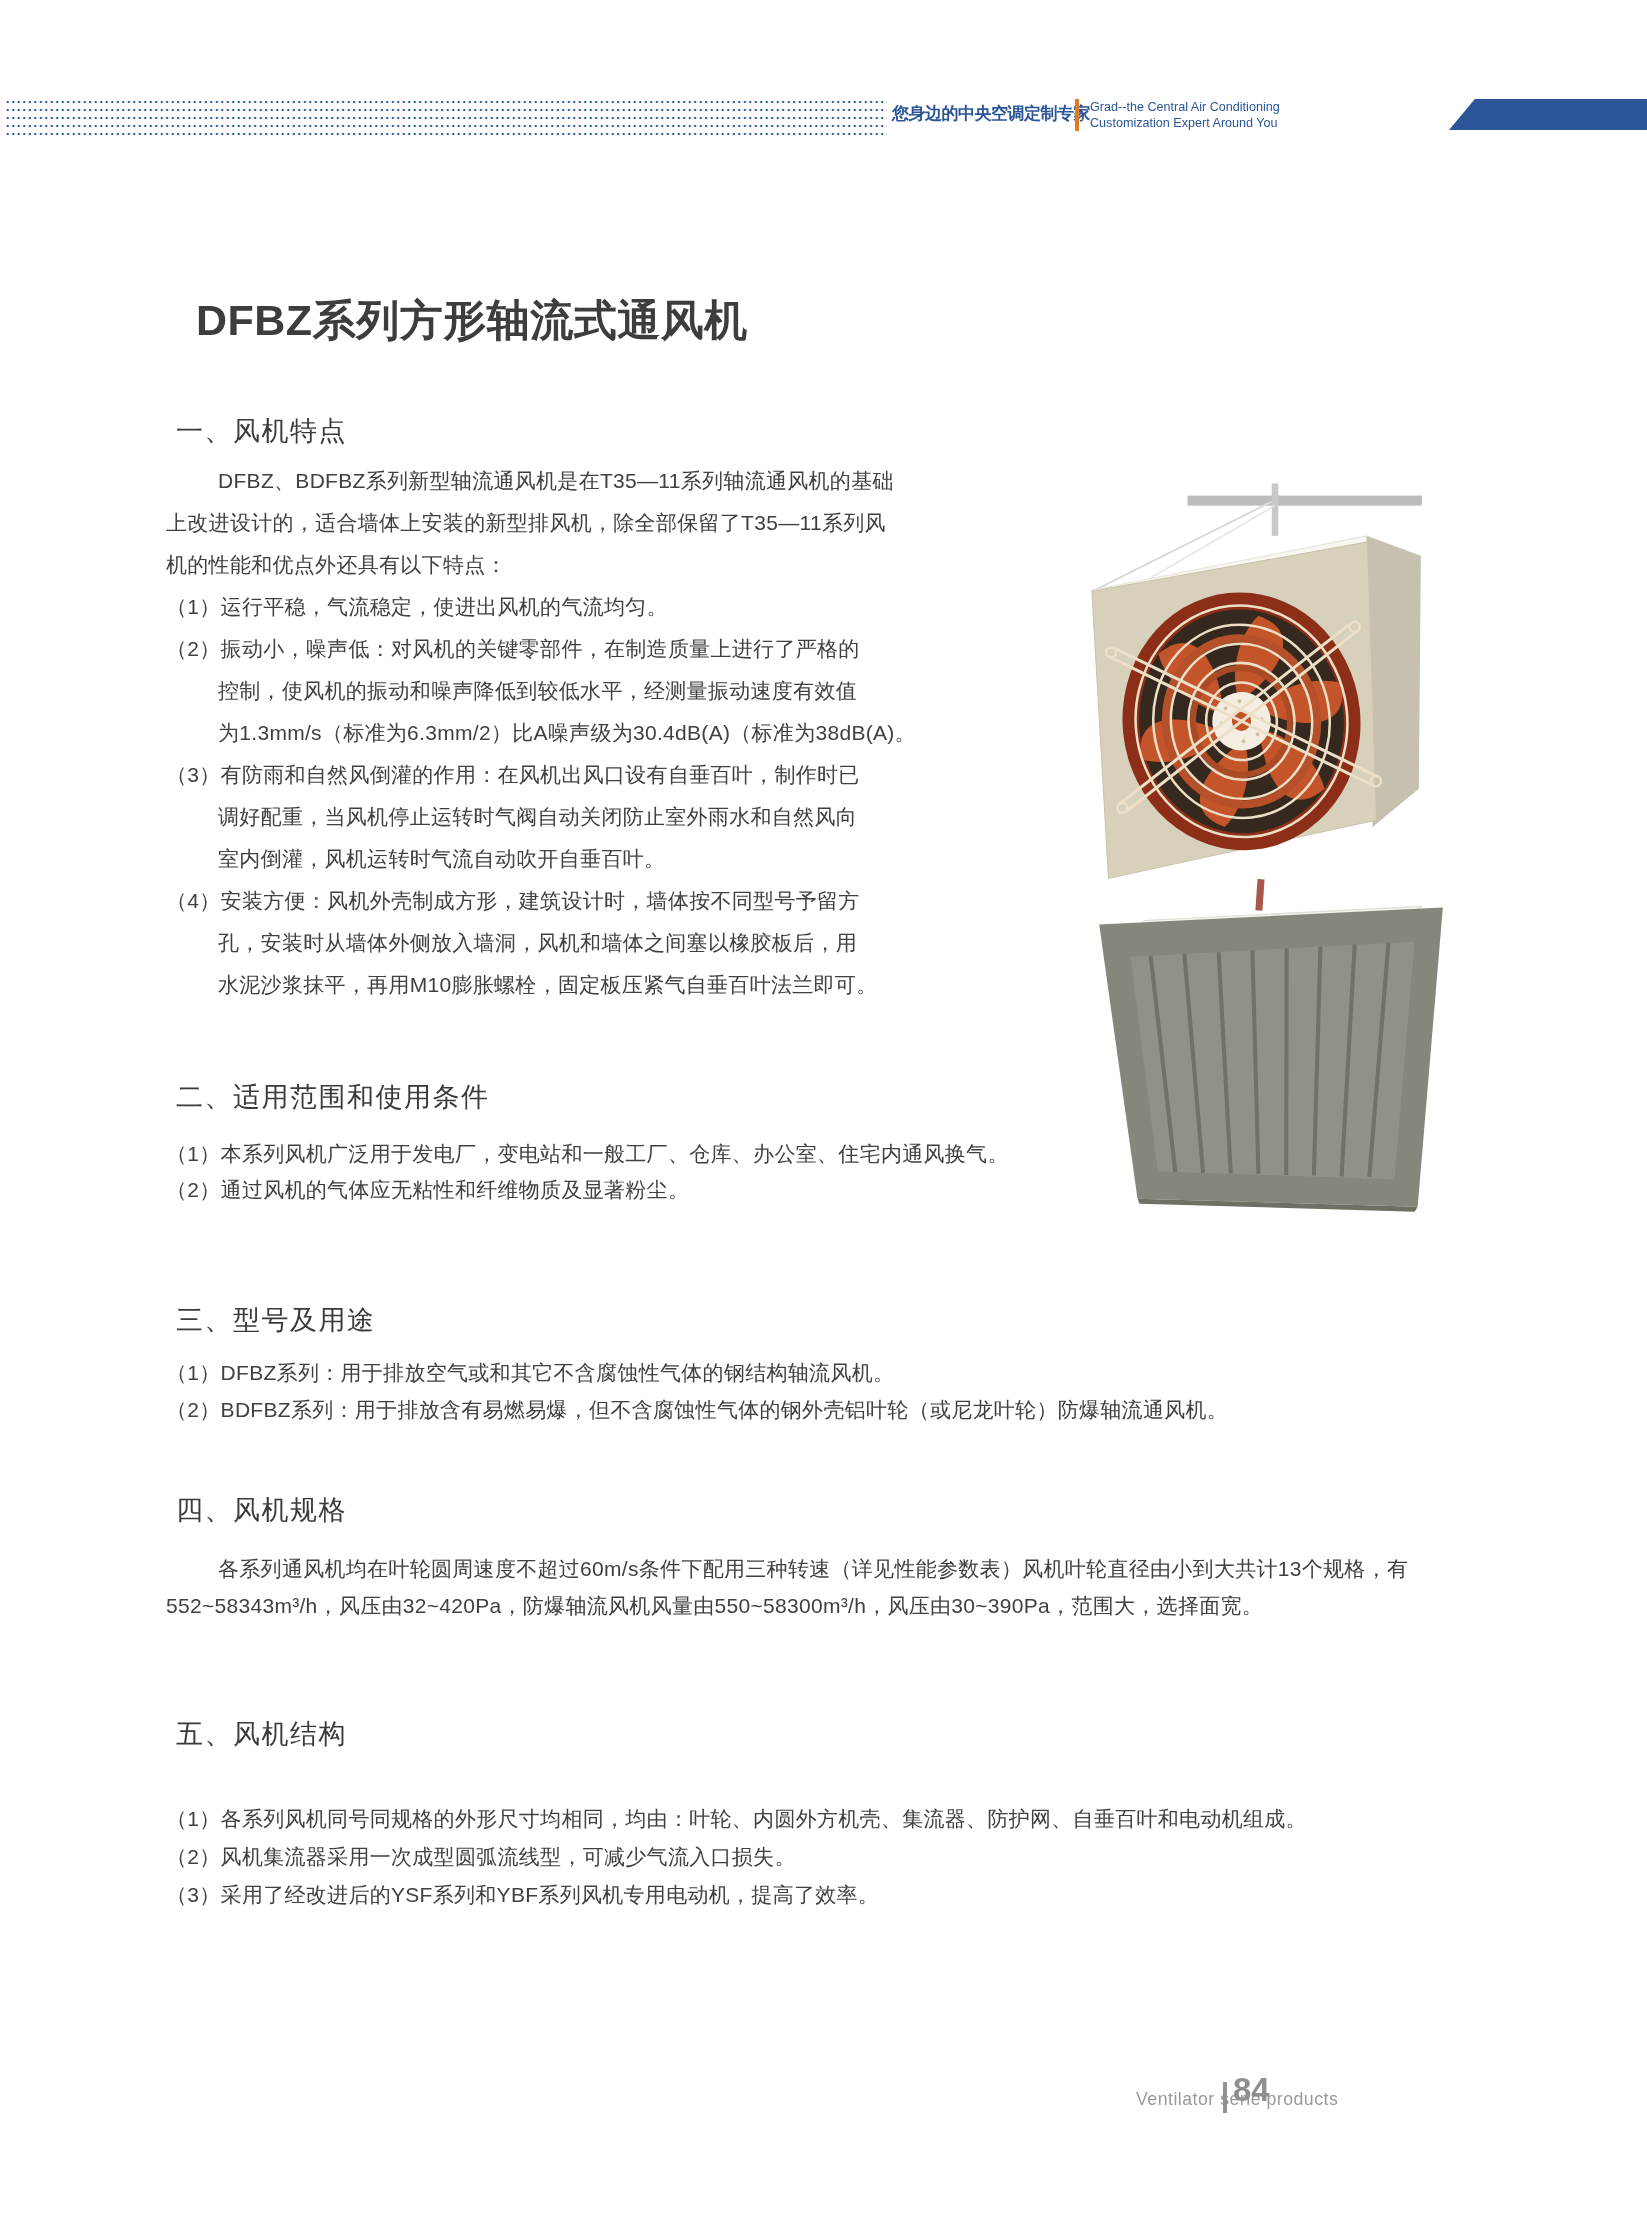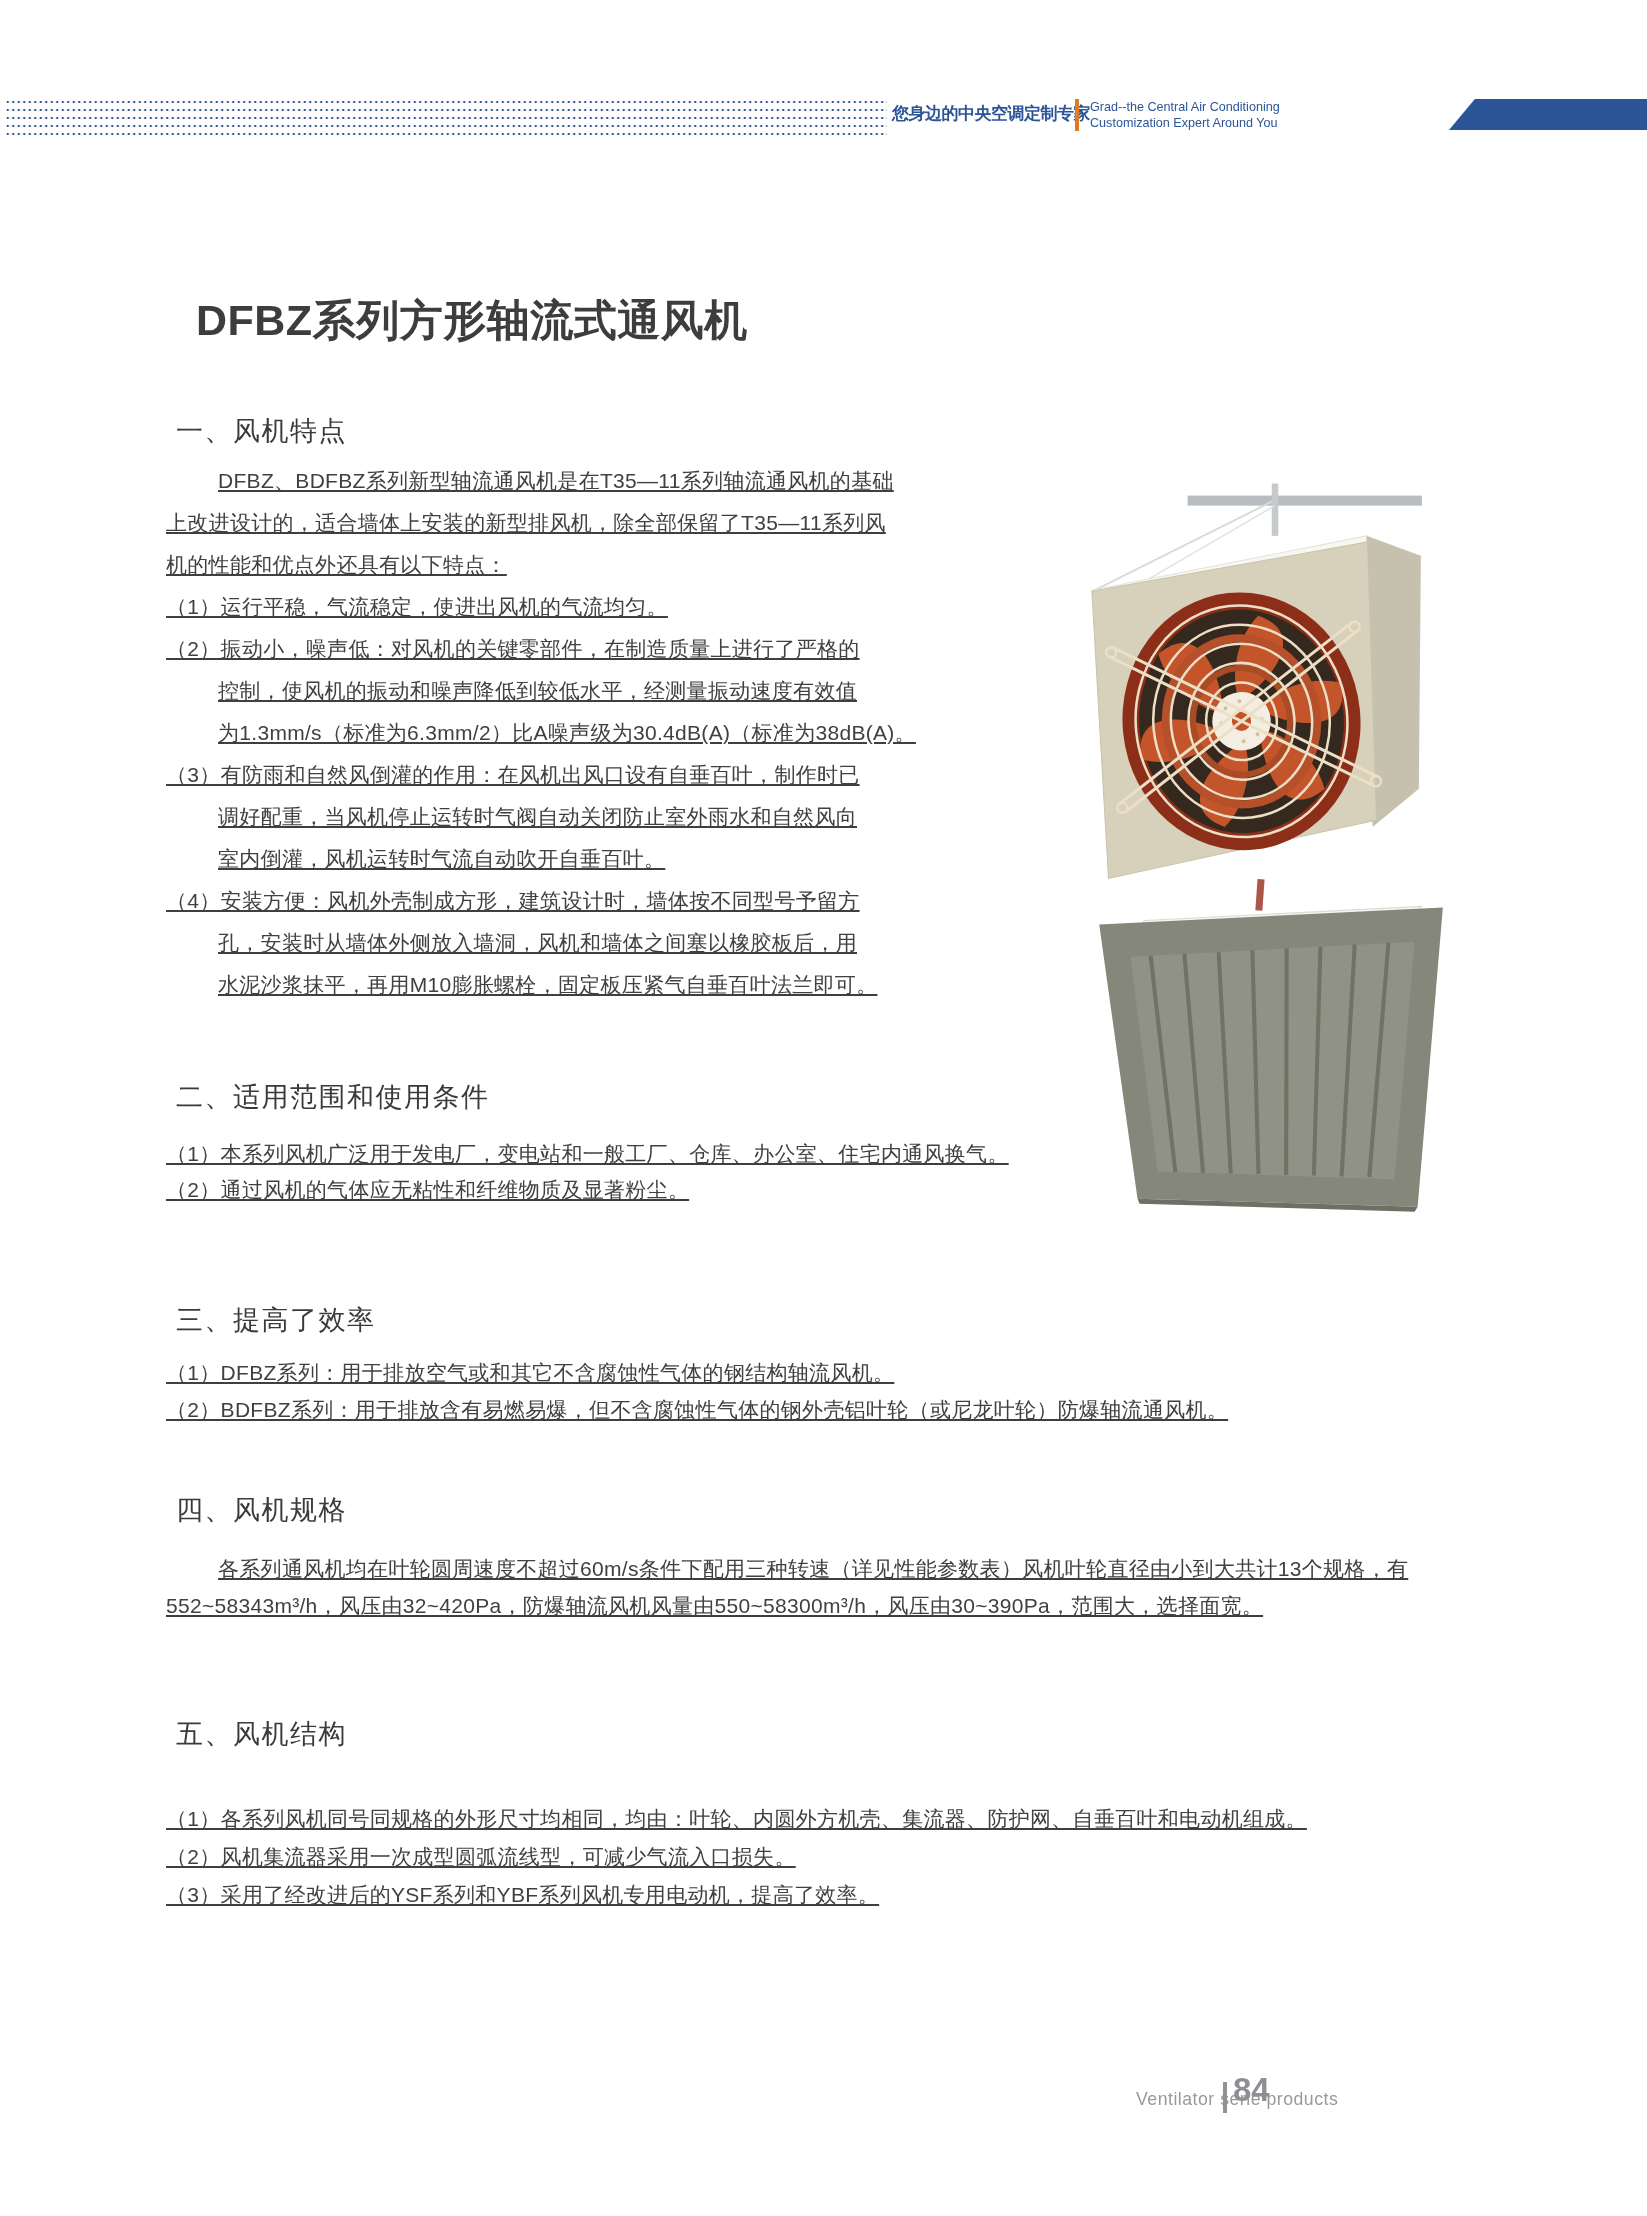--- a/index.html
+++ b/index.html
@@ -30,21 +30,21 @@
   }
   
   .title{
     position:absolute;left:196px;top:292px;font-size:43px;font-weight:700;
     color:#3d3d3d;letter-spacing:0.5px;white-space:nowrap;
   }
   .sec-h{
     position:absolute;left:176px;font-size:27px;font-weight:500;color:#3a3a3a;
     letter-spacing:1.5px;white-space:nowrap;
   }
-  .body-block{position:absolute;left:166px;text-decoration:underline;}
+  .body-block{position:absolute;left:166px;}
   .bl{font-size:21px;color:#404040;white-space:nowrap;letter-spacing:0.3px;}
   .s1 .bl{height:42px;line-height:42px;}
   .s2 .bl{height:36px;line-height:36px;}
   .s3 .bl{height:37px;line-height:37px;}
   .s4 .bl{height:37px;line-height:37px;}
   .s5 .bl{height:38px;line-height:38px;}
   .ind{padding-left:52px;}
   
   .photo{position:absolute;}
   
@@ -160,21 +160,21 @@
     </g>
     <polygon points="136,640 692,656 686,666 140,650" fill="#6d7063"></polygon>
   </svg>
 
   <div class="sec-h" style="top:1079px">二、适用范围和使用条件</div>
   <div class="body-block s2" style="top:1136px;width:1322px">
     <div class="bl">（1）本系列风机广泛用于发电厂，变电站和一般工厂、仓库、办公室、住宅内通风换气。</div>
     <div class="bl">（2）通过风机的气体应无粘性和纤维物质及显著粉尘。</div>
   </div>
 
-  <div class="sec-h" style="top:1302px">三、提高了效率</div>
+  <div class="sec-h" style="top:1302px">三、型号及用途</div>
   <div class="body-block s3" style="top:1354px;width:1322px">
     <div class="bl">（1）DFBZ系列：用于排放空气或和其它不含腐蚀性气体的钢结构轴流风机。</div>
     <div class="bl">（2）BDFBZ系列：用于排放含有易燃易爆，但不含腐蚀性气体的钢外壳铝叶轮（或尼龙叶轮）防爆轴流通风机。</div>
   </div>
 
   <div class="sec-h" style="top:1492px">四、风机规格</div>
   <div class="body-block s4" style="top:1550px;width:1332px">
     <div class="bl ind">各系列通风机均在叶轮圆周速度不超过60m/s条件下配用三种转速（详见性能参数表）风机叶轮直径由小到大共计13个规格，有</div>
     <div class="bl">552~58343m³/h，风压由32~420Pa，防爆轴流风机风量由550~58300m³/h，风压由30~390Pa，范围大，选择面宽。</div>
   </div>

